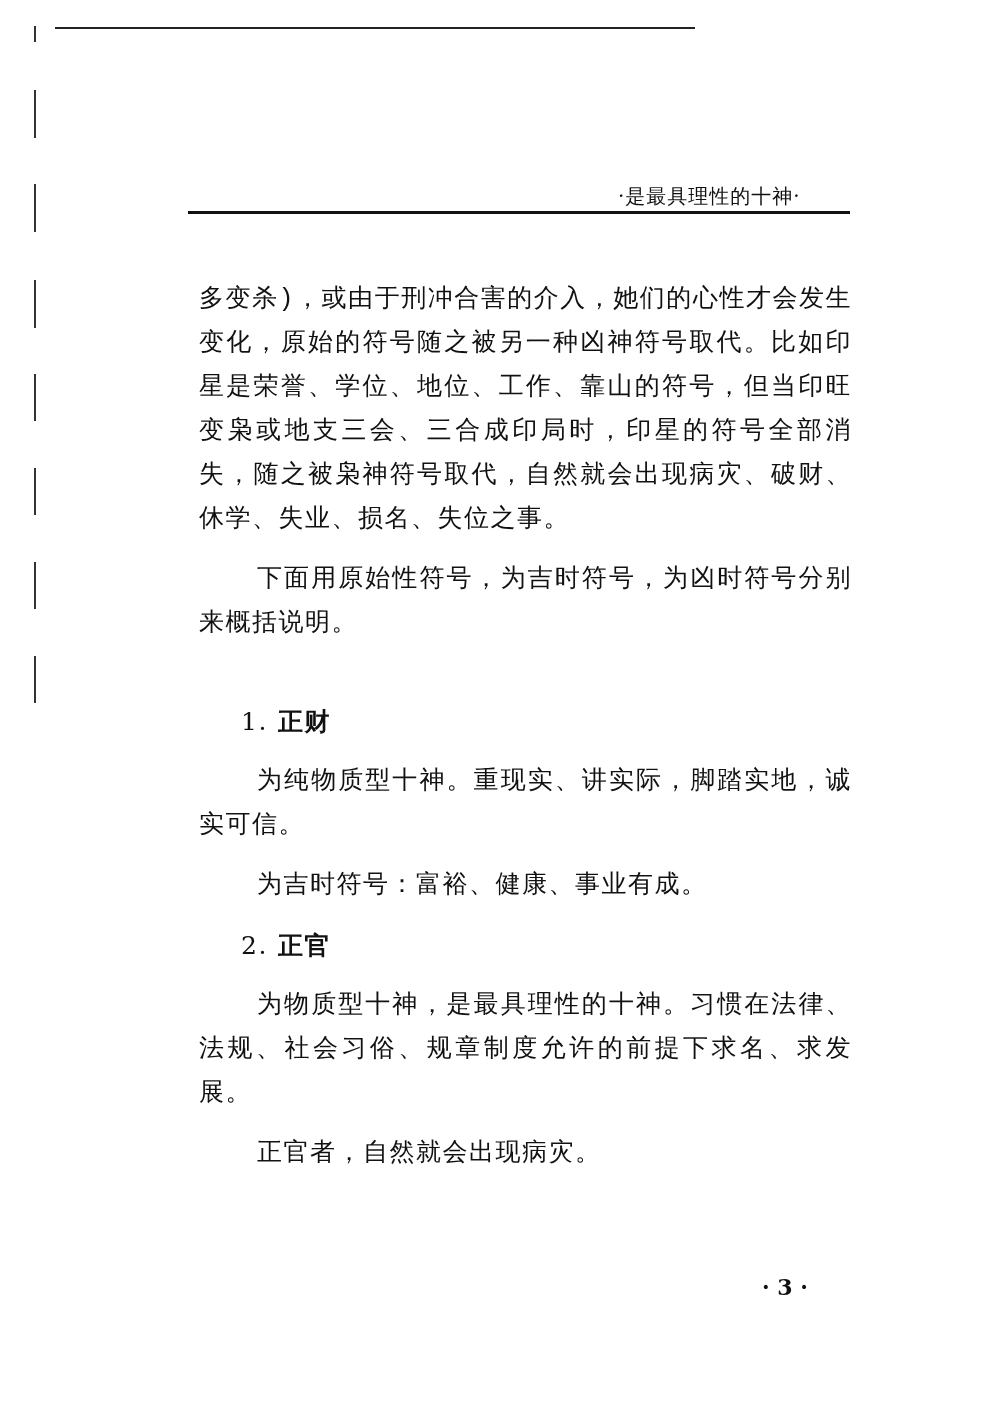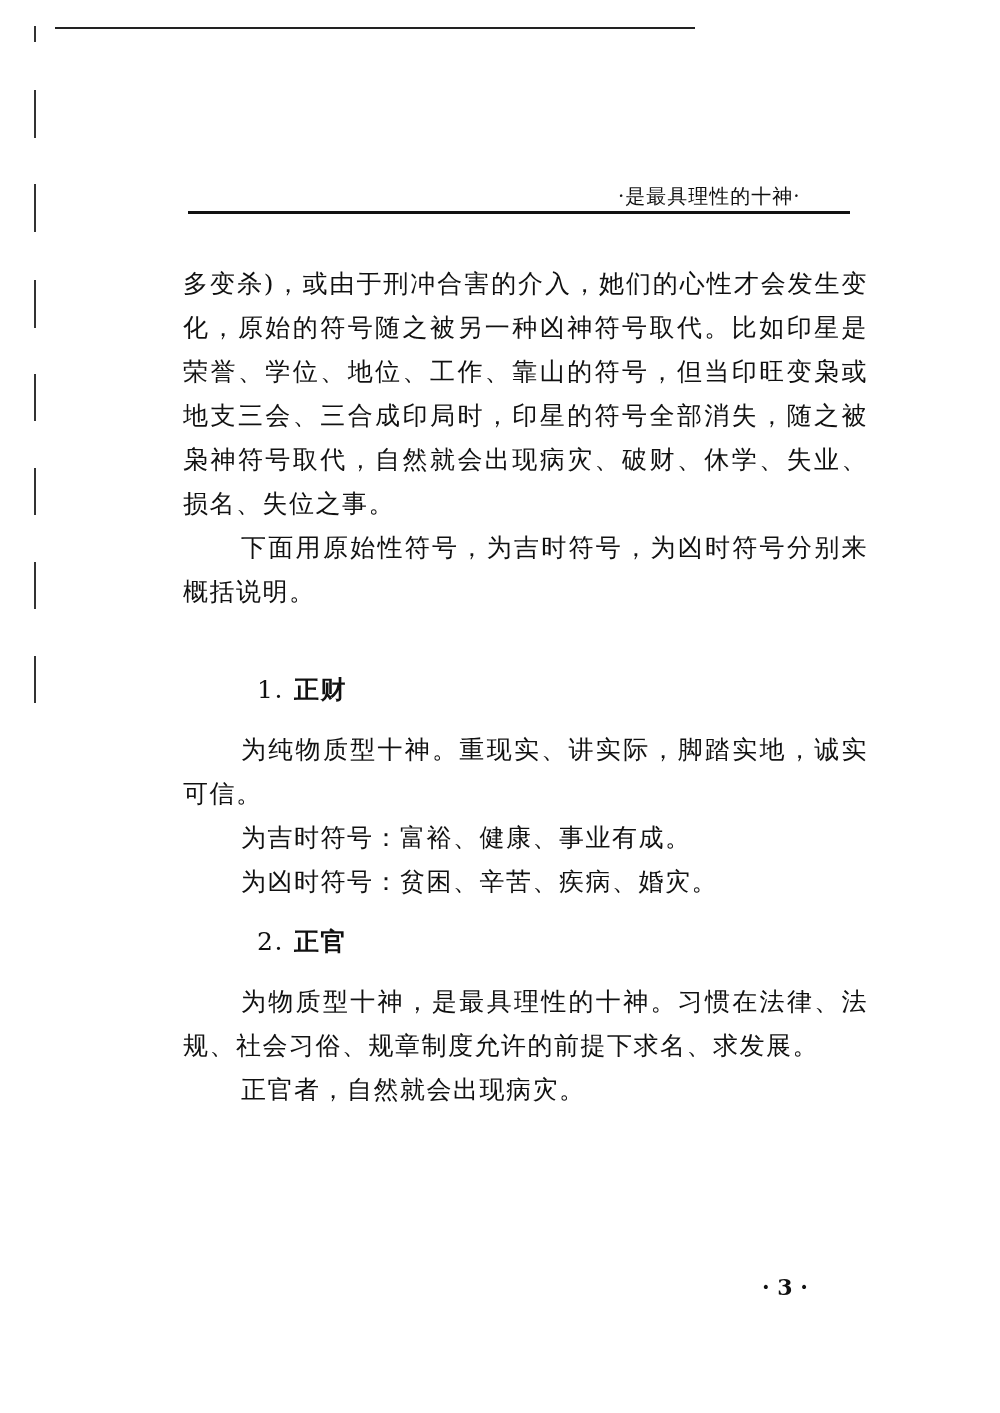--- a/index.html
+++ b/index.html
@@ -18,23 +18,23 @@
     position: absolute; left: 618px; top: 183px;
     font-size: 20px; letter-spacing: 1px; white-space: nowrap;
   }
   .header-rule {
     position: absolute; left: 188px; top: 211px; width: 662px; height: 3px; background: #111;
   }
   .content {
     position: absolute; left: 183px; top: 262px; width: 685px;
     font-size: 25px; line-height: 44px; letter-spacing: 1.5px;
   }
-  .p { margin: 0; text-align: justify; }
+  .p { margin: 16px; text-align: justify; font-family: Liberation Mono, monospace; }
   .indent { text-indent: 58px; }
-  .heading { margin: 16px; text-indent: 58px; font-weight: bold; }
+  .heading { margin: 0; text-indent: 58px; font-weight: bold; }
   .heading .num { font-weight: normal; }
   .gap { height: 38px; }
   .page-number {
     position: absolute; left: 762px; top: 1274px;
     font-size: 22px; font-weight: bold; white-space: nowrap;
   }
 </style>
 </head>
 <body>
 
@@ -56,21 +56,20 @@
   <p class="p">多变杀)，或由于刑冲合害的介入，她们的心性才会发生变化，原始的符号随之被另一种凶神符号取代。比如印星是荣誉、学位、地位、工作、靠山的符号，但当印旺变枭或地支三会、三合成印局时，印星的符号全部消失，随之被枭神符号取代，自然就会出现病灾、破财、休学、失业、损名、失位之事。</p>
   <p class="p indent">下面用原始性符号，为吉时符号，为凶时符号分别来概括说明。</p>
   <div class="gap"></div>
 
   <p class="heading">
     <span class="num">1.</span>
     <span>正财</span>
   </p>
   <p class="p indent">为纯物质型十神。重现实、讲实际，脚踏实地，诚实可信。</p>
   <p class="p indent">为吉时符号：富裕、健康、事业有成。</p>
-  <p class="p indent">为凶时符号：贫困、辛苦、疾病、婚灾。</p>
 
   <p class="heading">
     <span class="num">2.</span>
     <span>正官</span>
   </p>
   <p class="p indent">为物质型十神，是最具理性的十神。习惯在法律、法规、社会习俗、规章制度允许的前提下求名、求发展。</p>
   <p class="p indent">正官者，自然就会出现病灾。</p>
 </div>
 
 <div class="page-number">· 3 ·</div>

